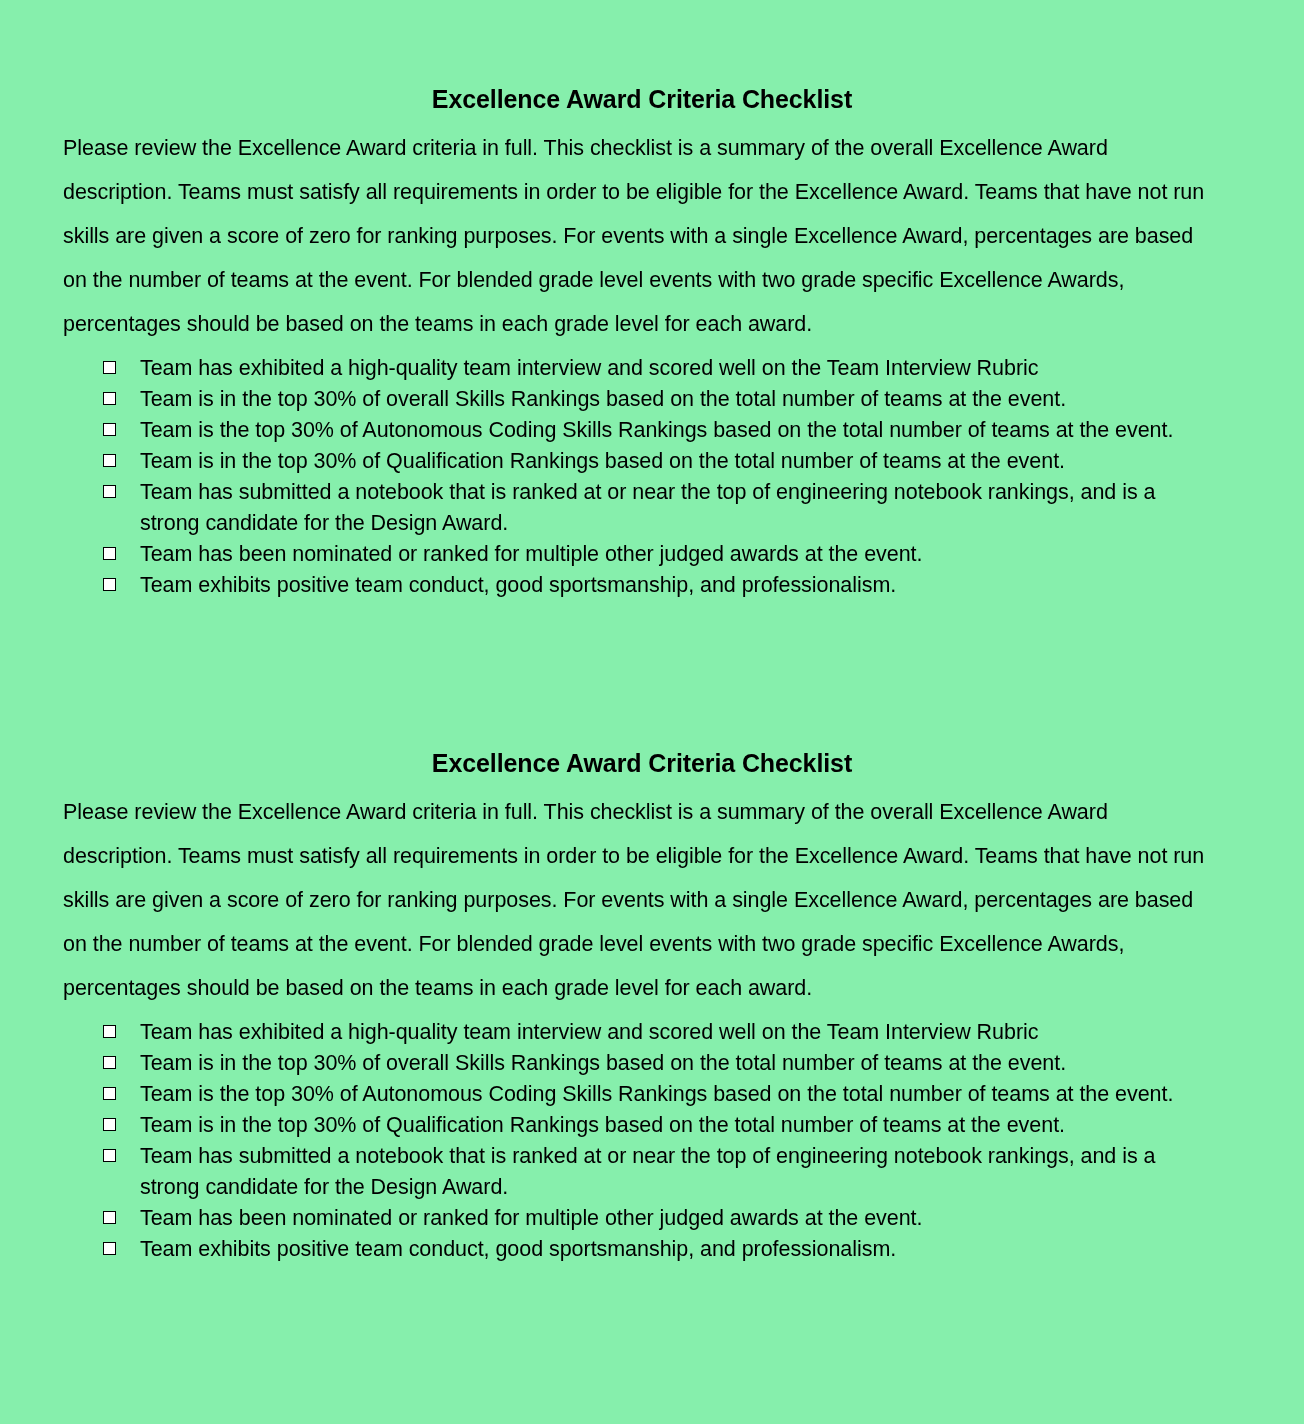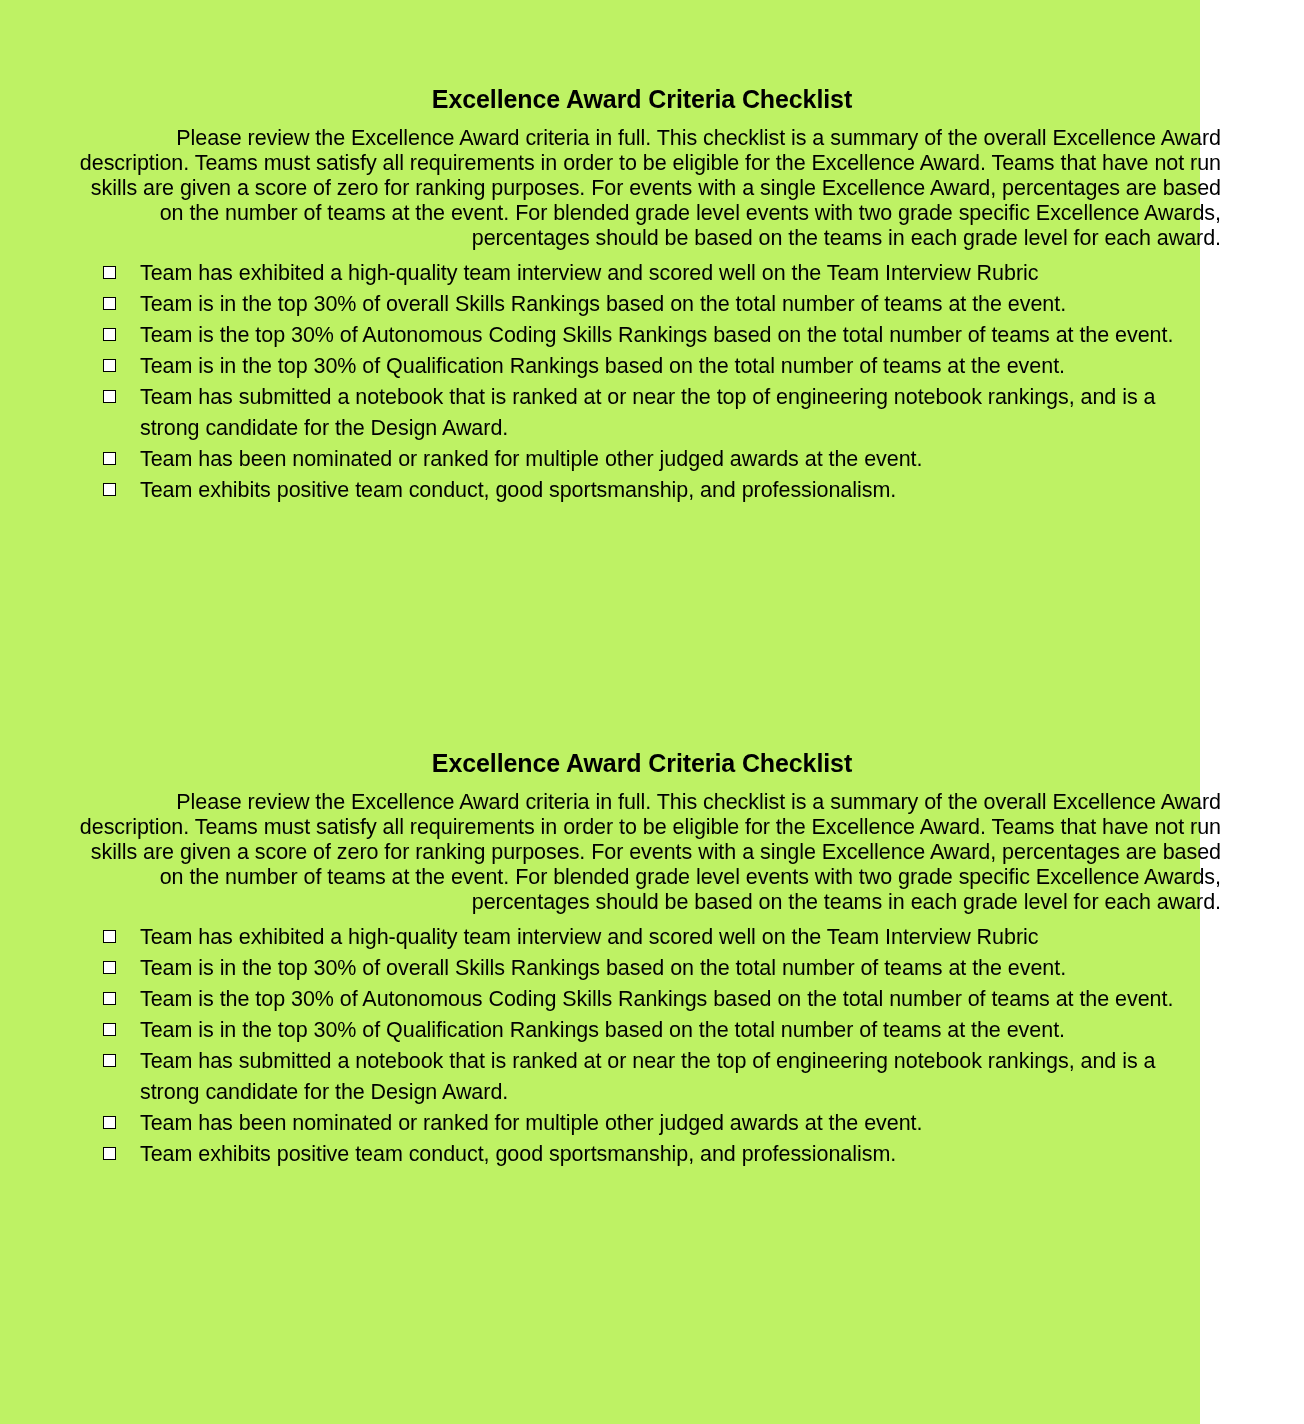--- a/index.html
+++ b/index.html
@@ -12,23 +12,23 @@
     width: 1304px;
     height: 1424px;
     font-family: "Liberation Sans", sans-serif;
     color: #000000;
     -webkit-font-smoothing: antialiased;
     overflow: hidden;
   }
 
   .page {
     position: relative;
-    width: 1200px;
+    width: 1304px;
     height: 1424px;
-    background: #bef264;
+    background: #86efac;
     box-sizing: border-box;
   }
 
   .section {
     position: absolute;
     left: 63px;
     width: 1158px;
   }
 
   .section-1 { top: 84px; }
@@ -38,23 +38,23 @@
     font-size: 25px;
     font-weight: bold;
     text-align: center;
     line-height: 30px;
     margin: 0 0 12px 0;
     letter-spacing: -0.1px;
   }
 
   .intro-paragraph {
     font-size: 21.5px;
-    line-height: 25px;
+    line-height: 44px;
     margin: 0;
-    text-align: right;
+    text-align: left;
     letter-spacing: -0.05px;
   }
 
   .checklist {
     list-style: none;
     margin: 7px 12px 0 0;
     padding: 0;
   }
 
   .checklist-item {

